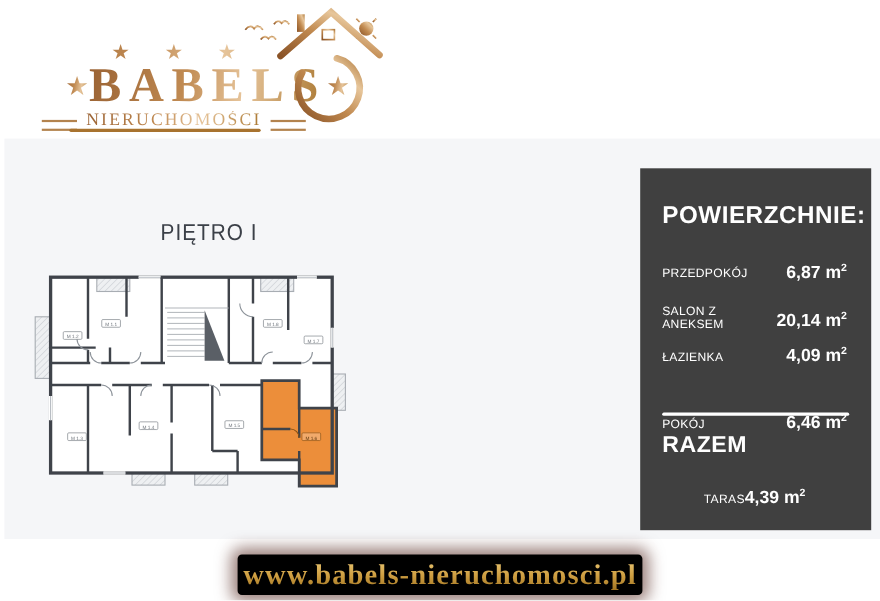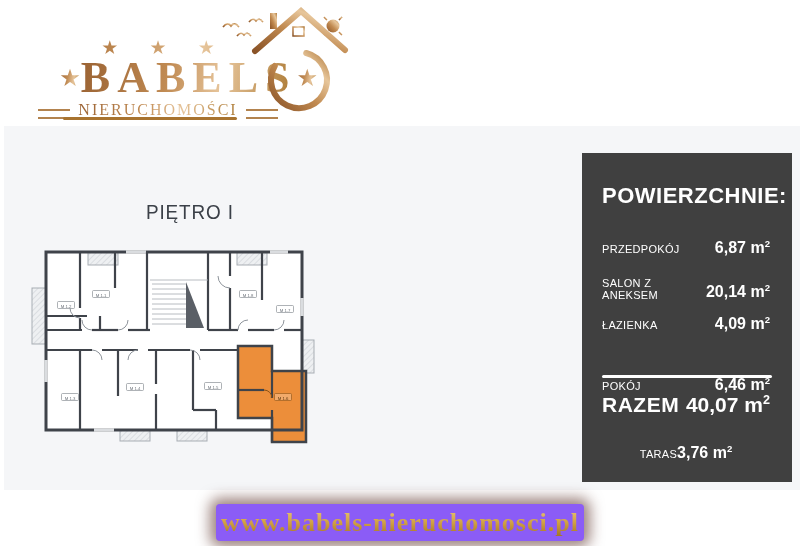--- a/index.html
+++ b/index.html
@@ -53,21 +53,21 @@
   .area-row sup{font-size:.6em;vertical-align:super;}
   .r0{top:85px;} .r1{top:124px;align-items:flex-end;} .r2{top:161px;} .r3{top:198px;margin-top:24px;}
   .sep{position:absolute;left:20px;right:20px;top:222px;height:3px;background:#ffffff;border-radius:2px;border:0;margin:0;}
   .total-row{top:240px;}
   .total-row .lbl{font-size:21px;font-weight:bold;letter-spacing:.5px;}
   .total-row .val{font-size:21px;font-weight:bold;}
   .r-extra{top:290px;justify-content:center;}
 
   
   .url-banner{position:absolute;left:216px;top:504px;width:368px;height:37px;
-              background:#8b5cf6;border-radius:4px;
+              background:#000000;border-radius:4px;
               box-shadow:0 0 14px 6px rgba(74,27,19,.55);
               display:flex;align-items:center;justify-content:center;}
   .url-text{font-family:"Liberation Serif",serif;font-weight:bold;font-size:26px;
             letter-spacing:1px;color:#c89a3f;}
   @supports (-webkit-background-clip: text) {
     .url-text{background:linear-gradient(180deg,#e9c878,#cf9f42 50%,#9c701f);
               -webkit-background-clip:text;background-clip:text;color:transparent;}
   }
 </style>
 </head>
@@ -283,26 +283,25 @@
     </div>
     <div class="area-row r3">
       <span class="lbl">POKÓJ</span>
       <span class="val"><span>6,46 m</span><sup>2</sup></span>
     </div>
 
     <hr class="sep">
 
     <div class="area-row total-row">
       <span class="lbl">RAZEM</span>
-      <span class="val"><span>40,07 m</span><sup>2</sup></span>
     </div>
 
     <div class="area-row r-extra">
       <span class="lbl">TARAS</span>
-      <span class="val"><span>3,76 m</span><sup>2</sup></span>
+      <span class="val"><span>4,39 m</span><sup>2</sup></span>
     </div>
   </aside>
 
   <footer>
     <div class="url-banner">
       <span class="url-text">www.babels-nieruchomosci.pl</span>
     </div>
   </footer>
 
 </div>

